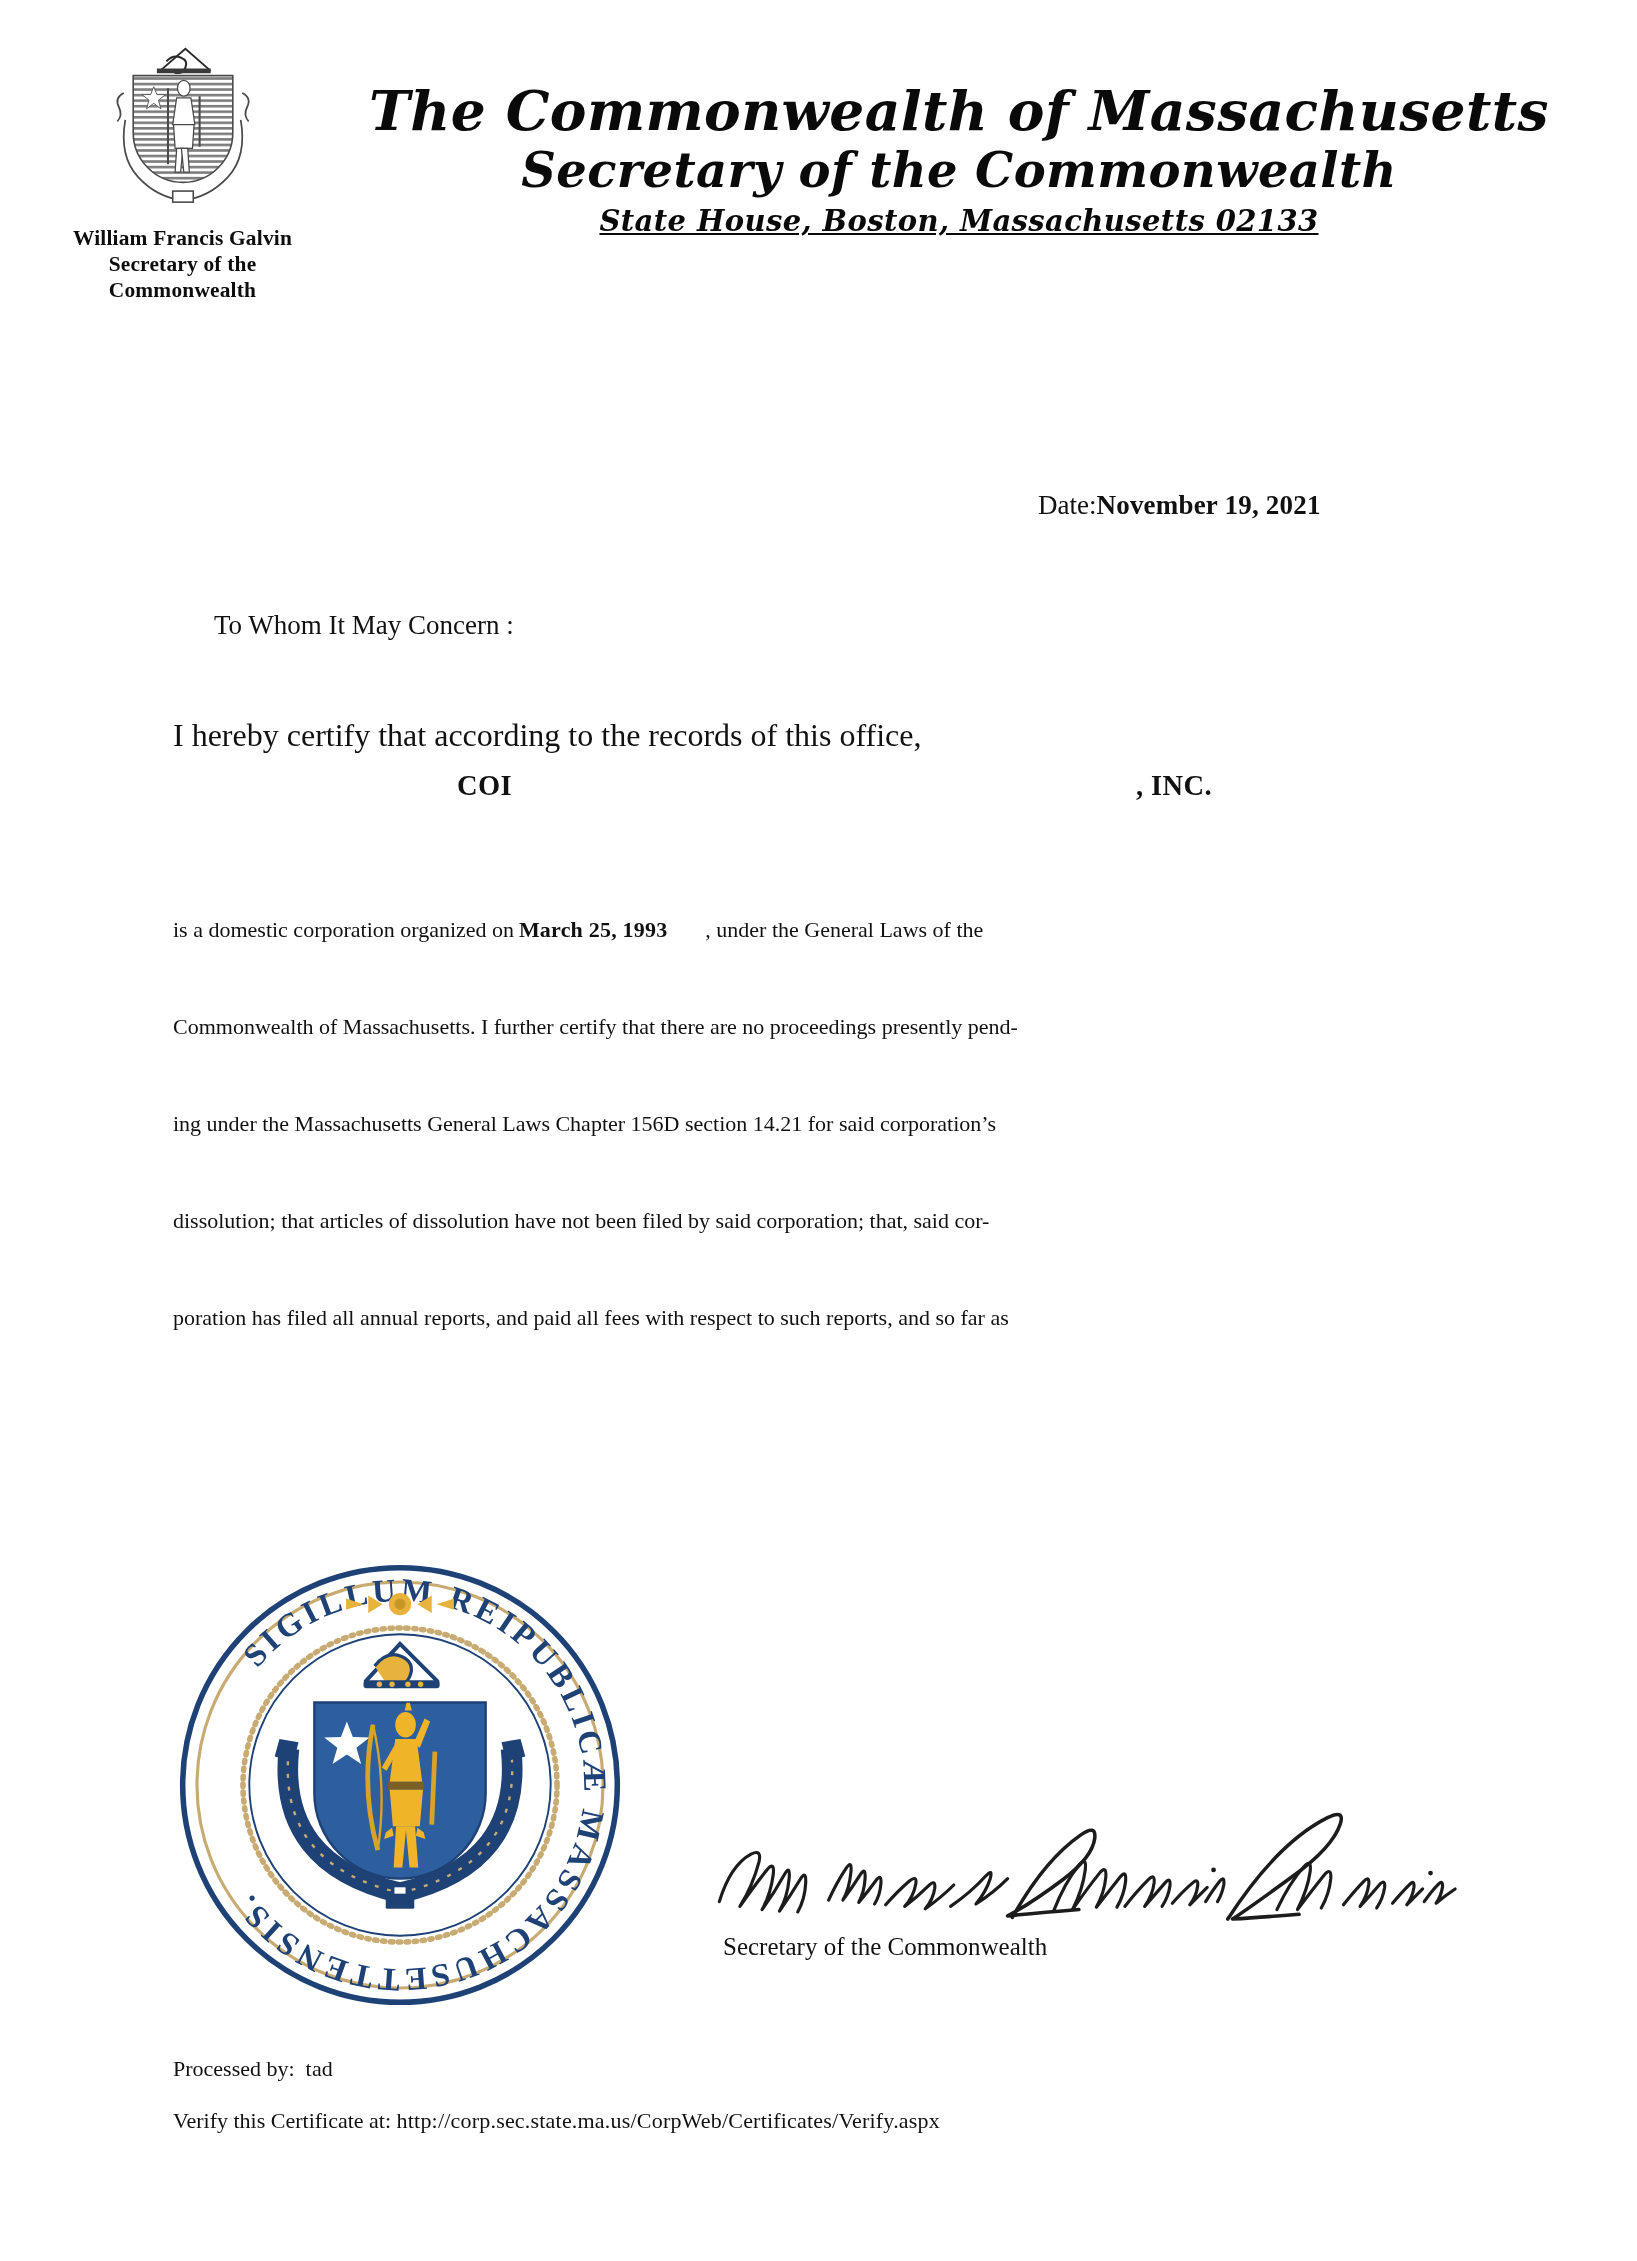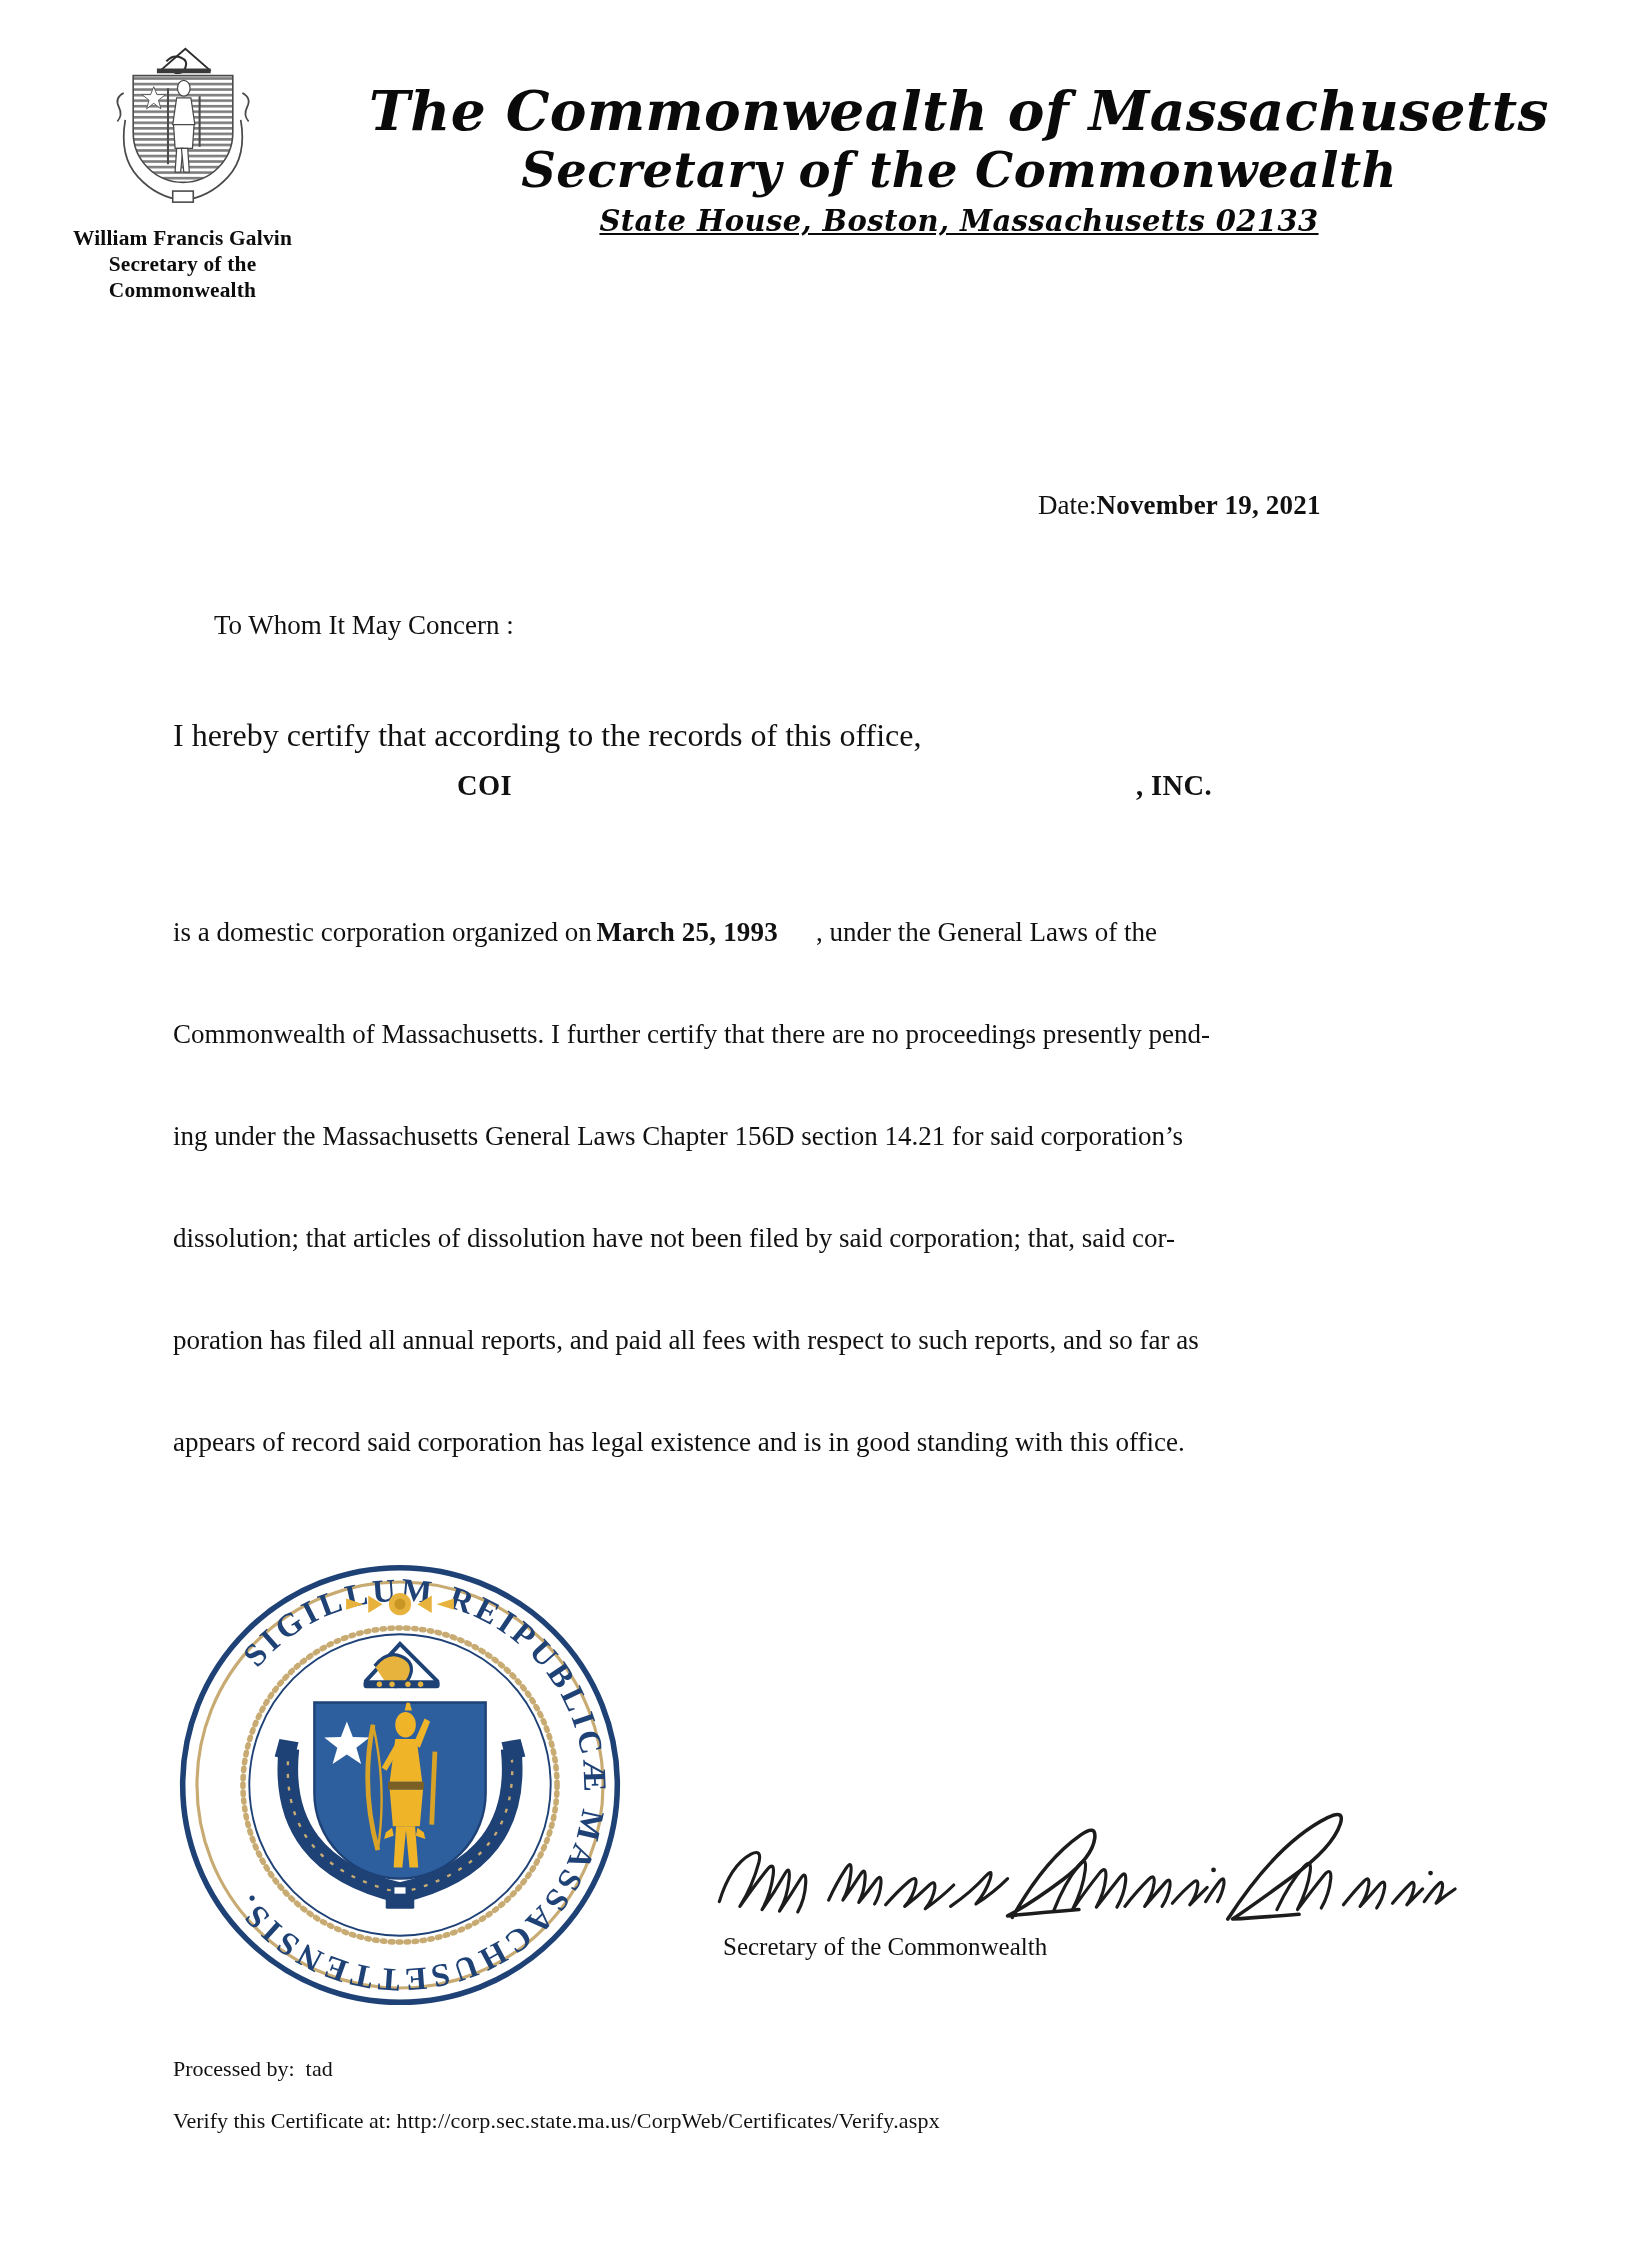--- a/index.html
+++ b/index.html
@@ -108,21 +108,21 @@
     letter-spacing: 0.4px;
   }
 
   .body-lines {
     position: absolute;
     left: 173px;
     top: 919px;
     width: 1347px;
   }
   .body-line {
-    font-size: 27px;
+    font-size: 22px;
     line-height: 1.0;
     margin-bottom: 75px;
     color: #111;
     white-space: nowrap;
   }
   .body-line:last-child { margin-bottom: 0; }
   .org-date {
     font-weight: bold;
     letter-spacing: 0.2px;
     padding: 0 38px 0 4.8px;
@@ -254,21 +254,20 @@
     <span class="entity-prefix">COI</span>
     <span class="entity-suffix">, INC.</span>
   </div>
 
   <div class="body-lines">
     <div class="body-line"><span>is a domestic corporation organized on</span><span class="org-date">March 25, 1993</span><span>, under the General Laws of the</span></div>
     <div class="body-line">Commonwealth of Massachusetts. I further certify that there are no proceedings presently pend-</div>
     <div class="body-line">ing under the Massachusetts General Laws Chapter 156D section 14.21 for said corporation’s</div>
     <div class="body-line">dissolution; that articles of dissolution have not been filed by said corporation; that, said cor-</div>
     <div class="body-line">poration has filed all annual reports, and paid all fees with respect to such reports, and so far as</div>
-    <div class="body-line">appears of record said corporation has legal existence and is in good standing with this office.</div>
   </div>
 
   <div class="seal-wrap">
     <svg width="460" height="460" viewBox="0 0 580 580">
       <defs>
         <path id="outerArc" d="M 290 290 m -232 0 a 232 232 0 1 1 464 0 a 232 232 0 1 1 -464 0"></path>
         <clipPath id="sealShieldClip">
           <path d="M182 186 H398 V300 A108 108 0 0 1 290 408 A108 108 0 0 1 182 300 Z"></path>
         </clipPath>
       </defs>

